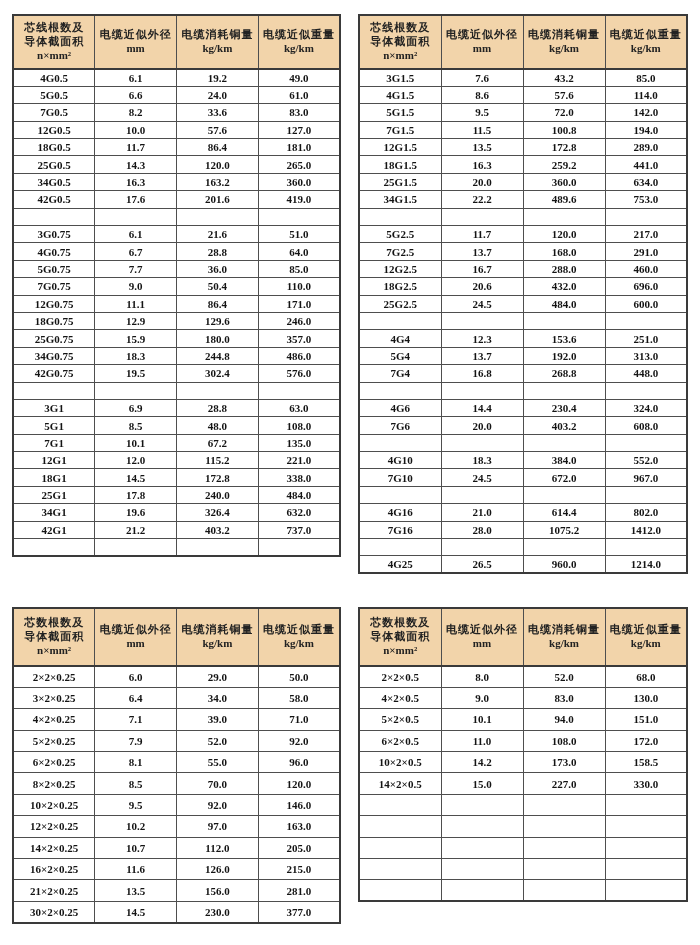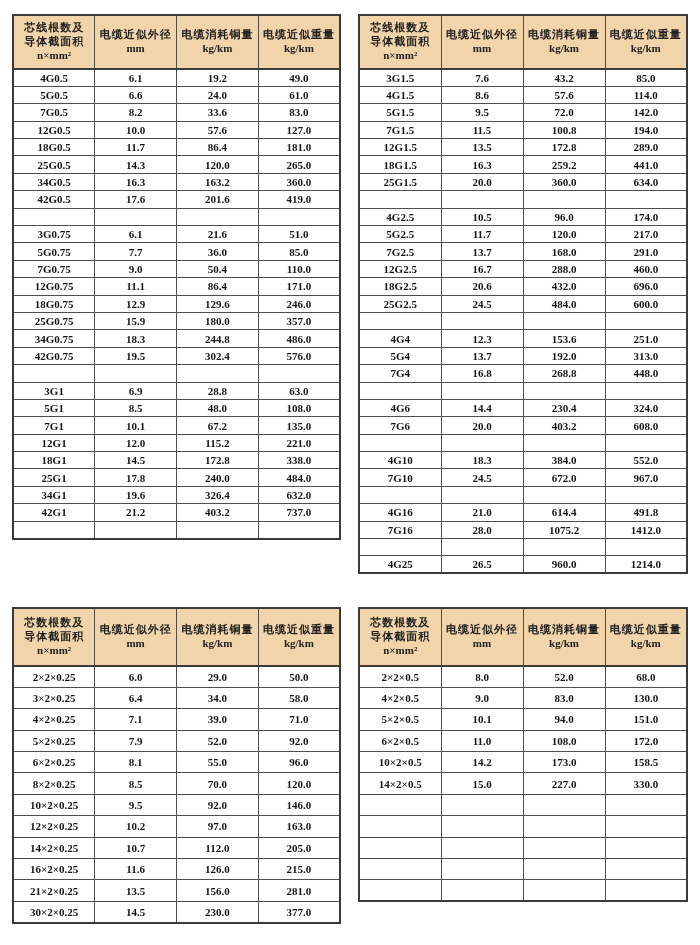--- a/index.html
+++ b/index.html
@@ -136,20 +136,26 @@
           <td></td>
           <td></td>
         </tr>
         <tr>
           <td>3G0.75</td>
           <td>6.1</td>
           <td>21.6</td>
           <td>51.0</td>
         </tr>
         <tr>
+          <td>4G0.75</td>
+          <td>6.7</td>
+          <td>28.8</td>
+          <td>64.0</td>
+        </tr>
+        <tr>
           <td>5G0.75</td>
           <td>7.7</td>
           <td>36.0</td>
           <td>85.0</td>
         </tr>
         <tr>
           <td>7G0.75</td>
           <td>9.0</td>
           <td>50.4</td>
           <td>110.0</td>
@@ -305,30 +311,30 @@
           <td>259.2</td>
           <td>441.0</td>
         </tr>
         <tr>
           <td>25G1.5</td>
           <td>20.0</td>
           <td>360.0</td>
           <td>634.0</td>
         </tr>
         <tr>
-          <td></td>
-          <td></td>
-          <td></td>
-          <td></td>
-        </tr>
-        <tr>
-          <td>4G2.5</td>
-          <td>10.5</td>
-          <td>96.0</td>
-          <td>174.0</td>
+          <td>34G1.5</td>
+          <td>22.2</td>
+          <td>489.6</td>
+          <td>753.0</td>
+        </tr>
+        <tr>
+          <td></td>
+          <td></td>
+          <td></td>
+          <td></td>
         </tr>
         <tr>
           <td>5G2.5</td>
           <td>11.7</td>
           <td>120.0</td>
           <td>217.0</td>
         </tr>
         <tr>
           <td>7G2.5</td>
           <td>13.7</td>
@@ -416,21 +422,21 @@
         <tr>
           <td></td>
           <td></td>
           <td></td>
           <td></td>
         </tr>
         <tr>
           <td>4G16</td>
           <td>21.0</td>
           <td>614.4</td>
-          <td>491.8</td>
+          <td>802.0</td>
         </tr>
         <tr>
           <td>7G16</td>
           <td>28.0</td>
           <td>1075.2</td>
           <td>1412.0</td>
         </tr>
         <tr>
           <td></td>
           <td></td>

